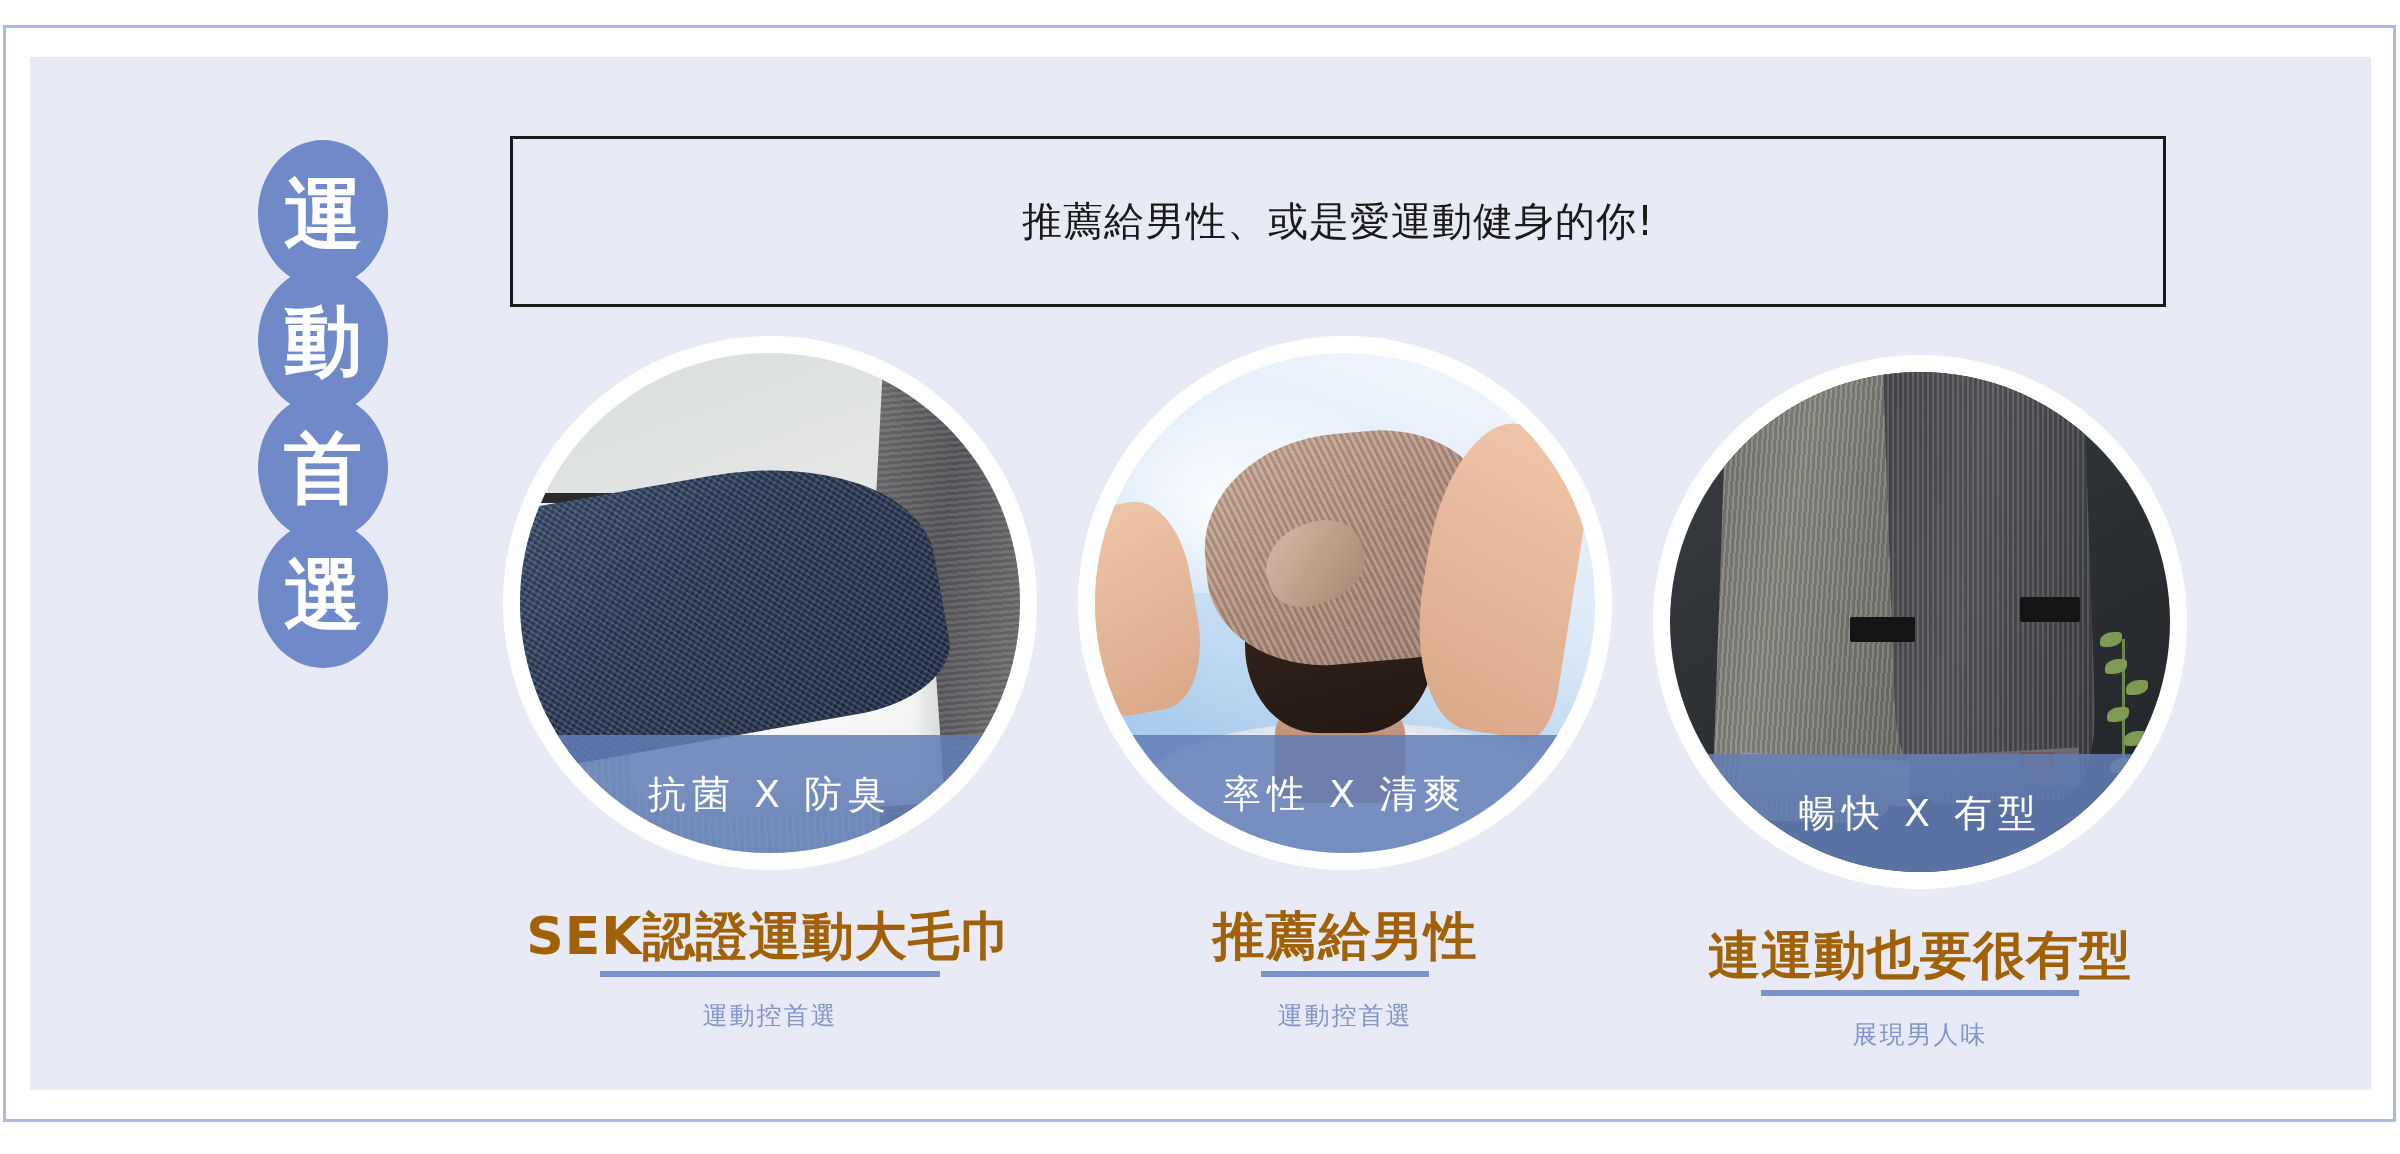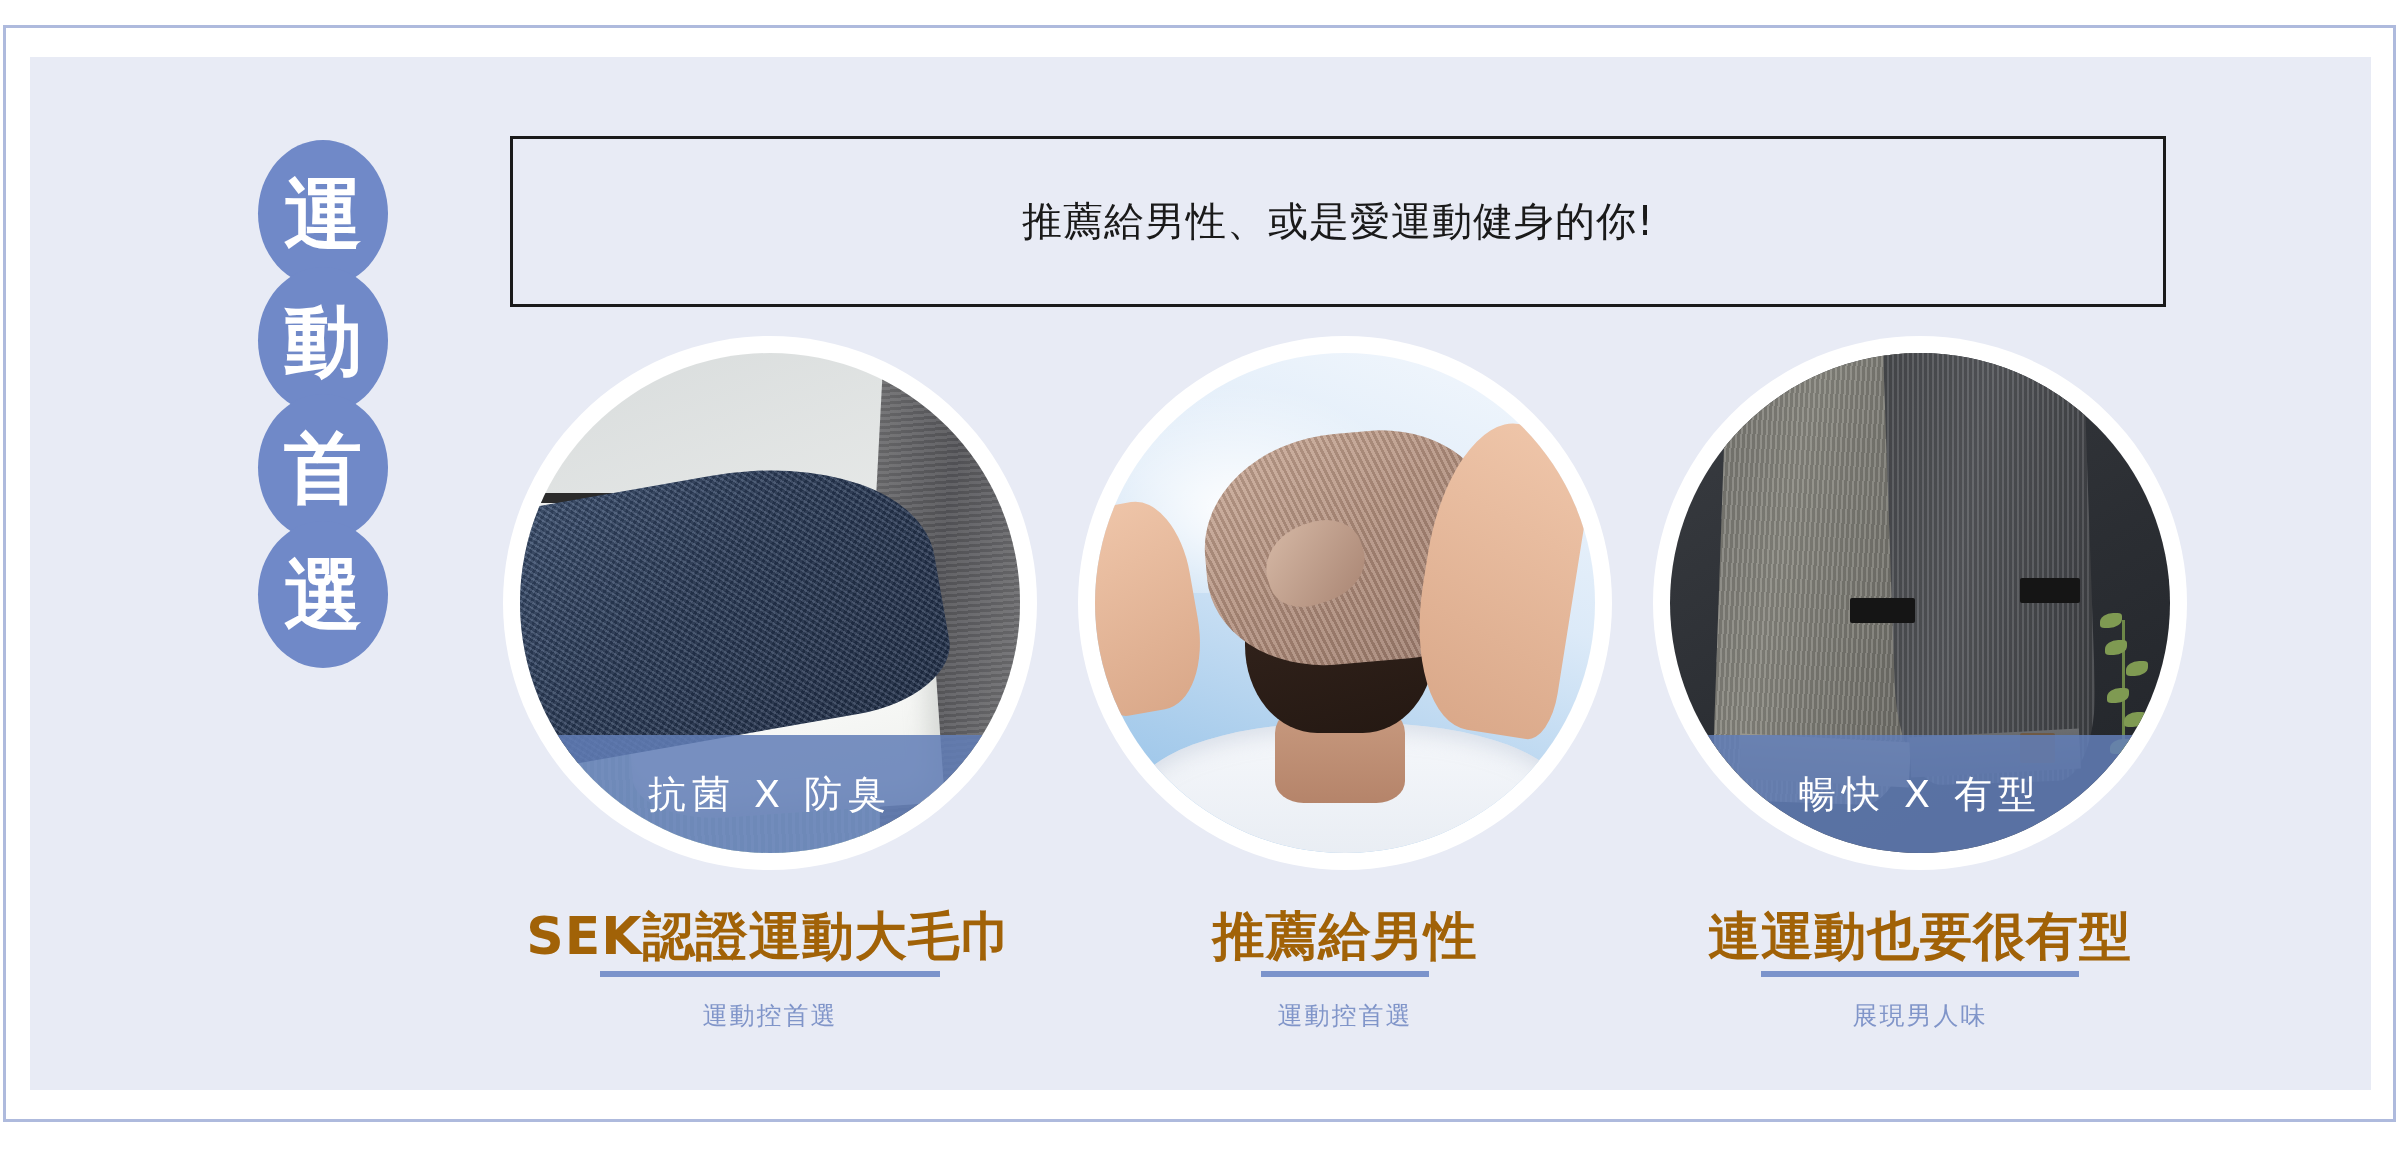--- a/index.html
+++ b/index.html
@@ -105,21 +105,21 @@
     height: 1154px;
     pointer-events: none;
   }
   .card {
     position: absolute;
     width: 600px;
     pointer-events: auto;
   }
   .card-0 { left: 470px; top: 345px; }
   .card-1 { left: 1045px; top: 345px; }
-  .card-2 { left: 1620px; top: 345px; }
+  .card-2 { left: 1620px; top: 364px; }
 
   
   .photo-wrap {
     position: relative;
     width: 516px;
     height: 516px;
     margin: 0 auto;
     border-radius: 50%;
     background: #ffffff;
     padding: 0;
@@ -412,20 +412,21 @@
             <div class="p2-sky"></div>
             <div class="p2-cloud"></div>
             <div class="p2-shirt"></div>
             <div class="p2-neck"></div>
             <div class="p2-hair"></div>
             <div class="p2-towel"></div>
             <div class="p2-knot"></div>
             <div class="p2-arm-r"></div>
             <div class="p2-arm-l"></div>
           </div>
+          <div class="caption-band">率性 X 清爽</div>
         </div>
       </div>
       <div class="product-title">推薦給男性</div>
       <div class="title-rule"></div>
       <div class="product-sub">運動控首選</div>
     </div>
 
     <div class="card card-2">
       <div class="photo-wrap">
         <div class="photo">

